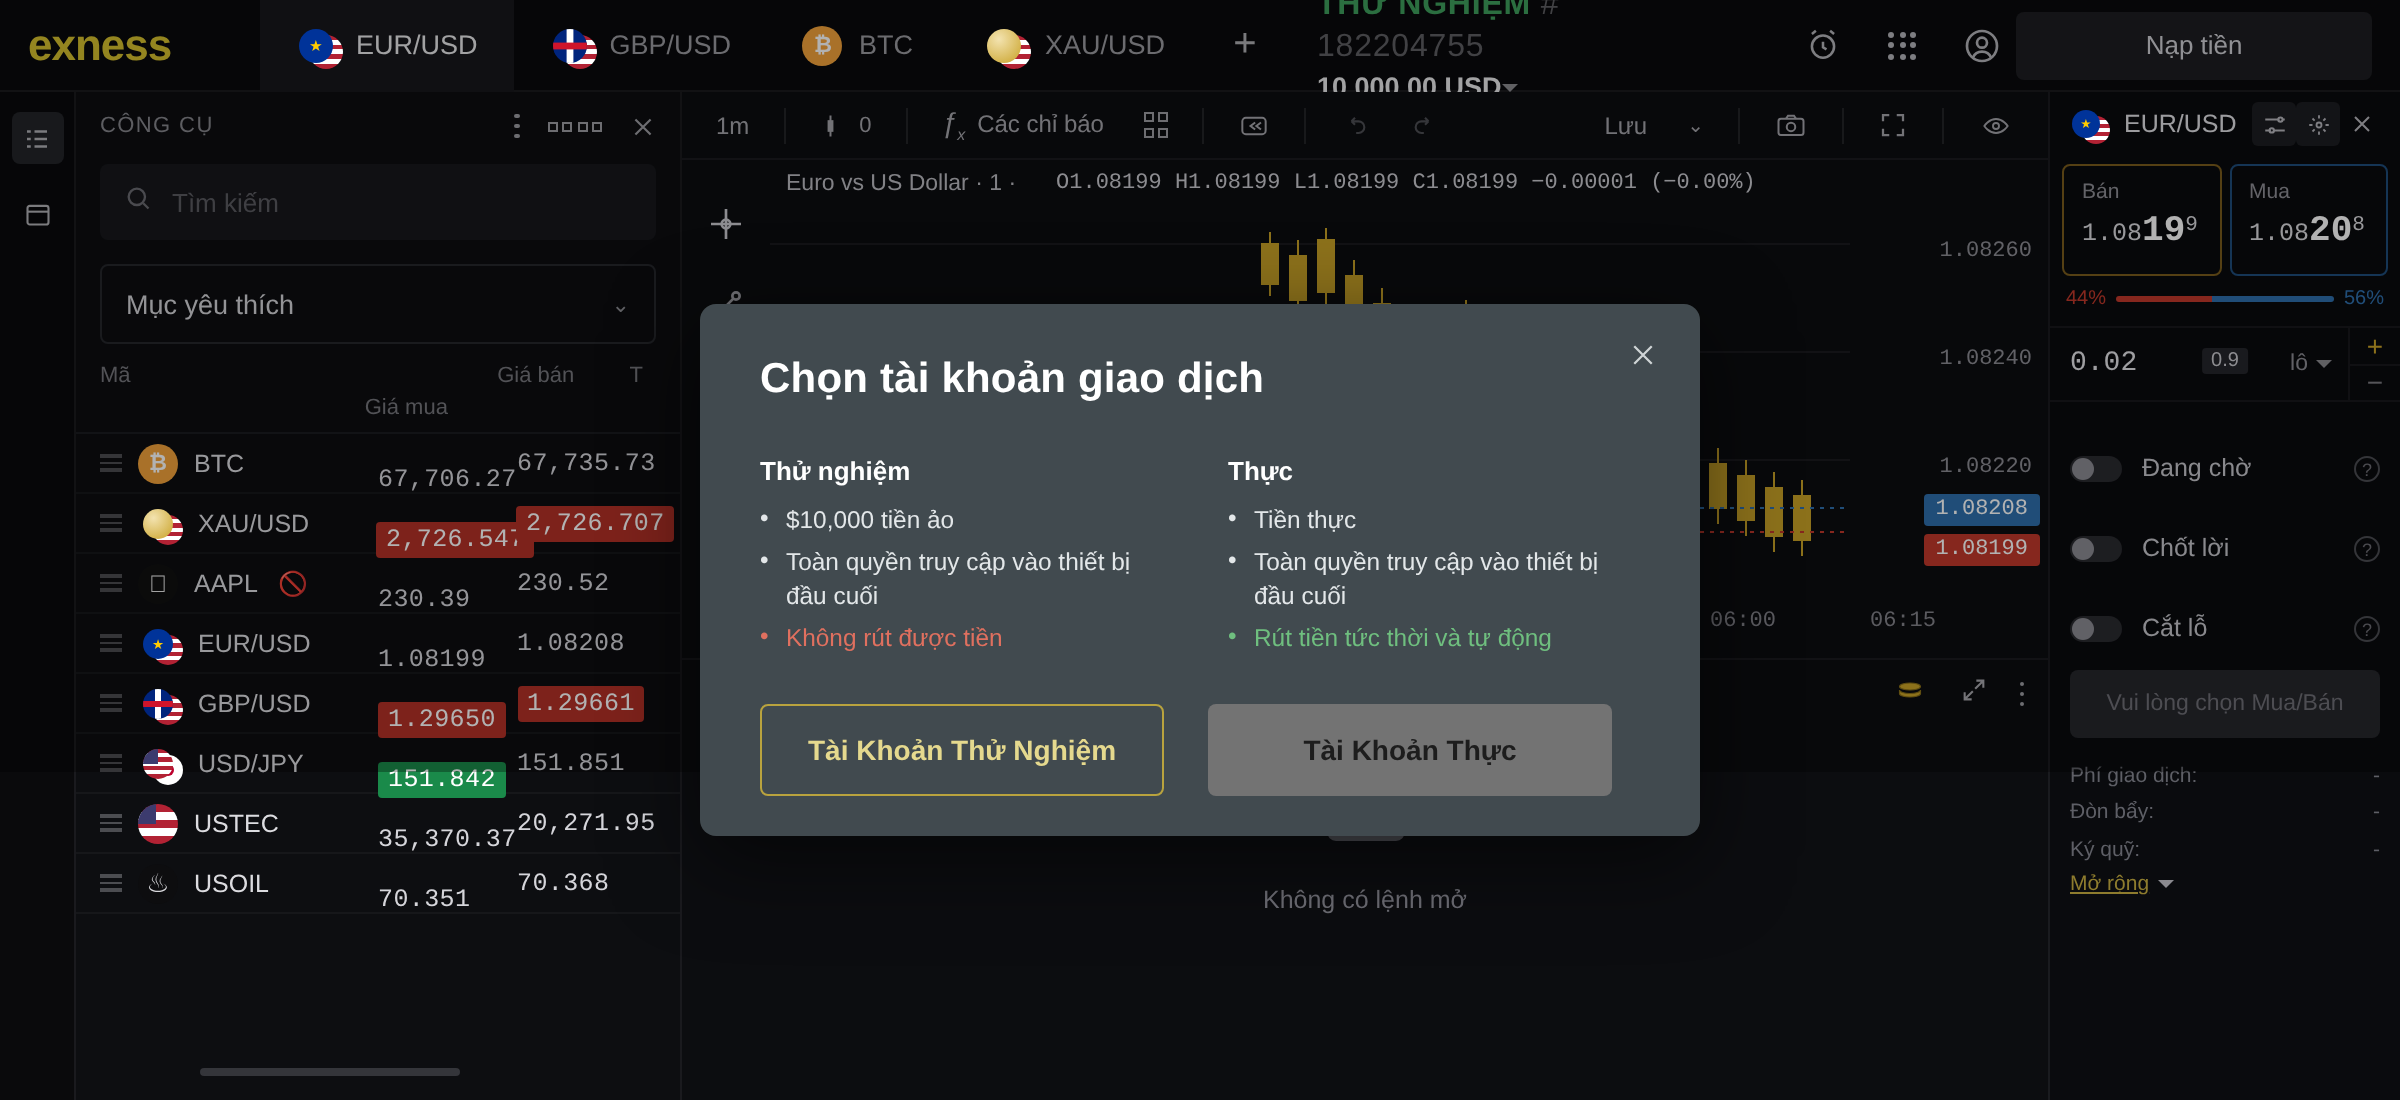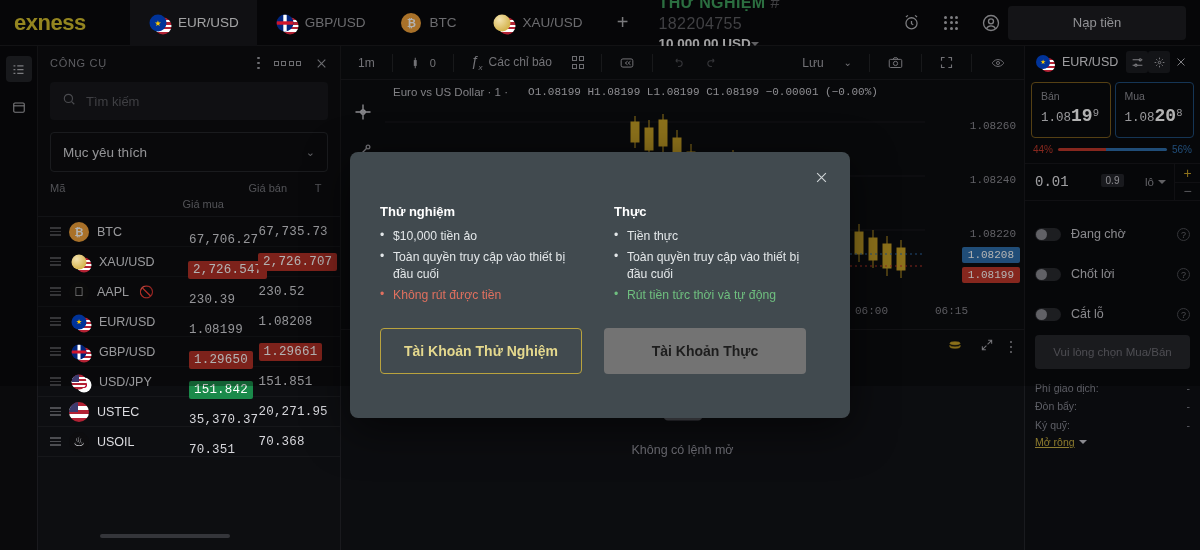--- a/index.html
+++ b/index.html
@@ -834,21 +834,21 @@
       <div class="spread-chip">0.9</div>
     </div>
 
     <div class="ratio">
       <span class="l">44%</span>
       <span class="bar"></span>
       <span class="r">56%</span>
     </div>
 
     <div class="lot-row">
-      <div class="lot-val">0.01</div>
+      <div class="lot-val">0.02</div>
       <div class="lot-unit">
         <span>lô</span>
           <span class="caret-d"></span>
       </div>
       <div class="lot-steps">
         <div>+</div>
         <div>−</div>
       </div>
     </div>
 
@@ -892,20 +892,21 @@
     </div>
   </div>
 
   <div class="overlay"></div>
   <div class="modal">
     <div class="modal-close">
       <svg width="15" height="15" viewBox="0 0 24 24" stroke="currentColor" stroke-width="1.8" fill="none">
           <path d="M5 5l14 14M19 5L5 19"></path>
         </svg>
     </div>
+    <h1>Chọn tài khoản giao dịch</h1>
     <div class="cols">
       <div class="col">
         <h2>Thử nghiệm</h2>
         <ul>
           <li>$10,000 tiền ảo</li>
           <li>Toàn quyền truy cập vào thiết bị đầu cuối</li>
           <li class="neg">Không rút được tiền</li>
         </ul>
       </div>
       <div class="col">

